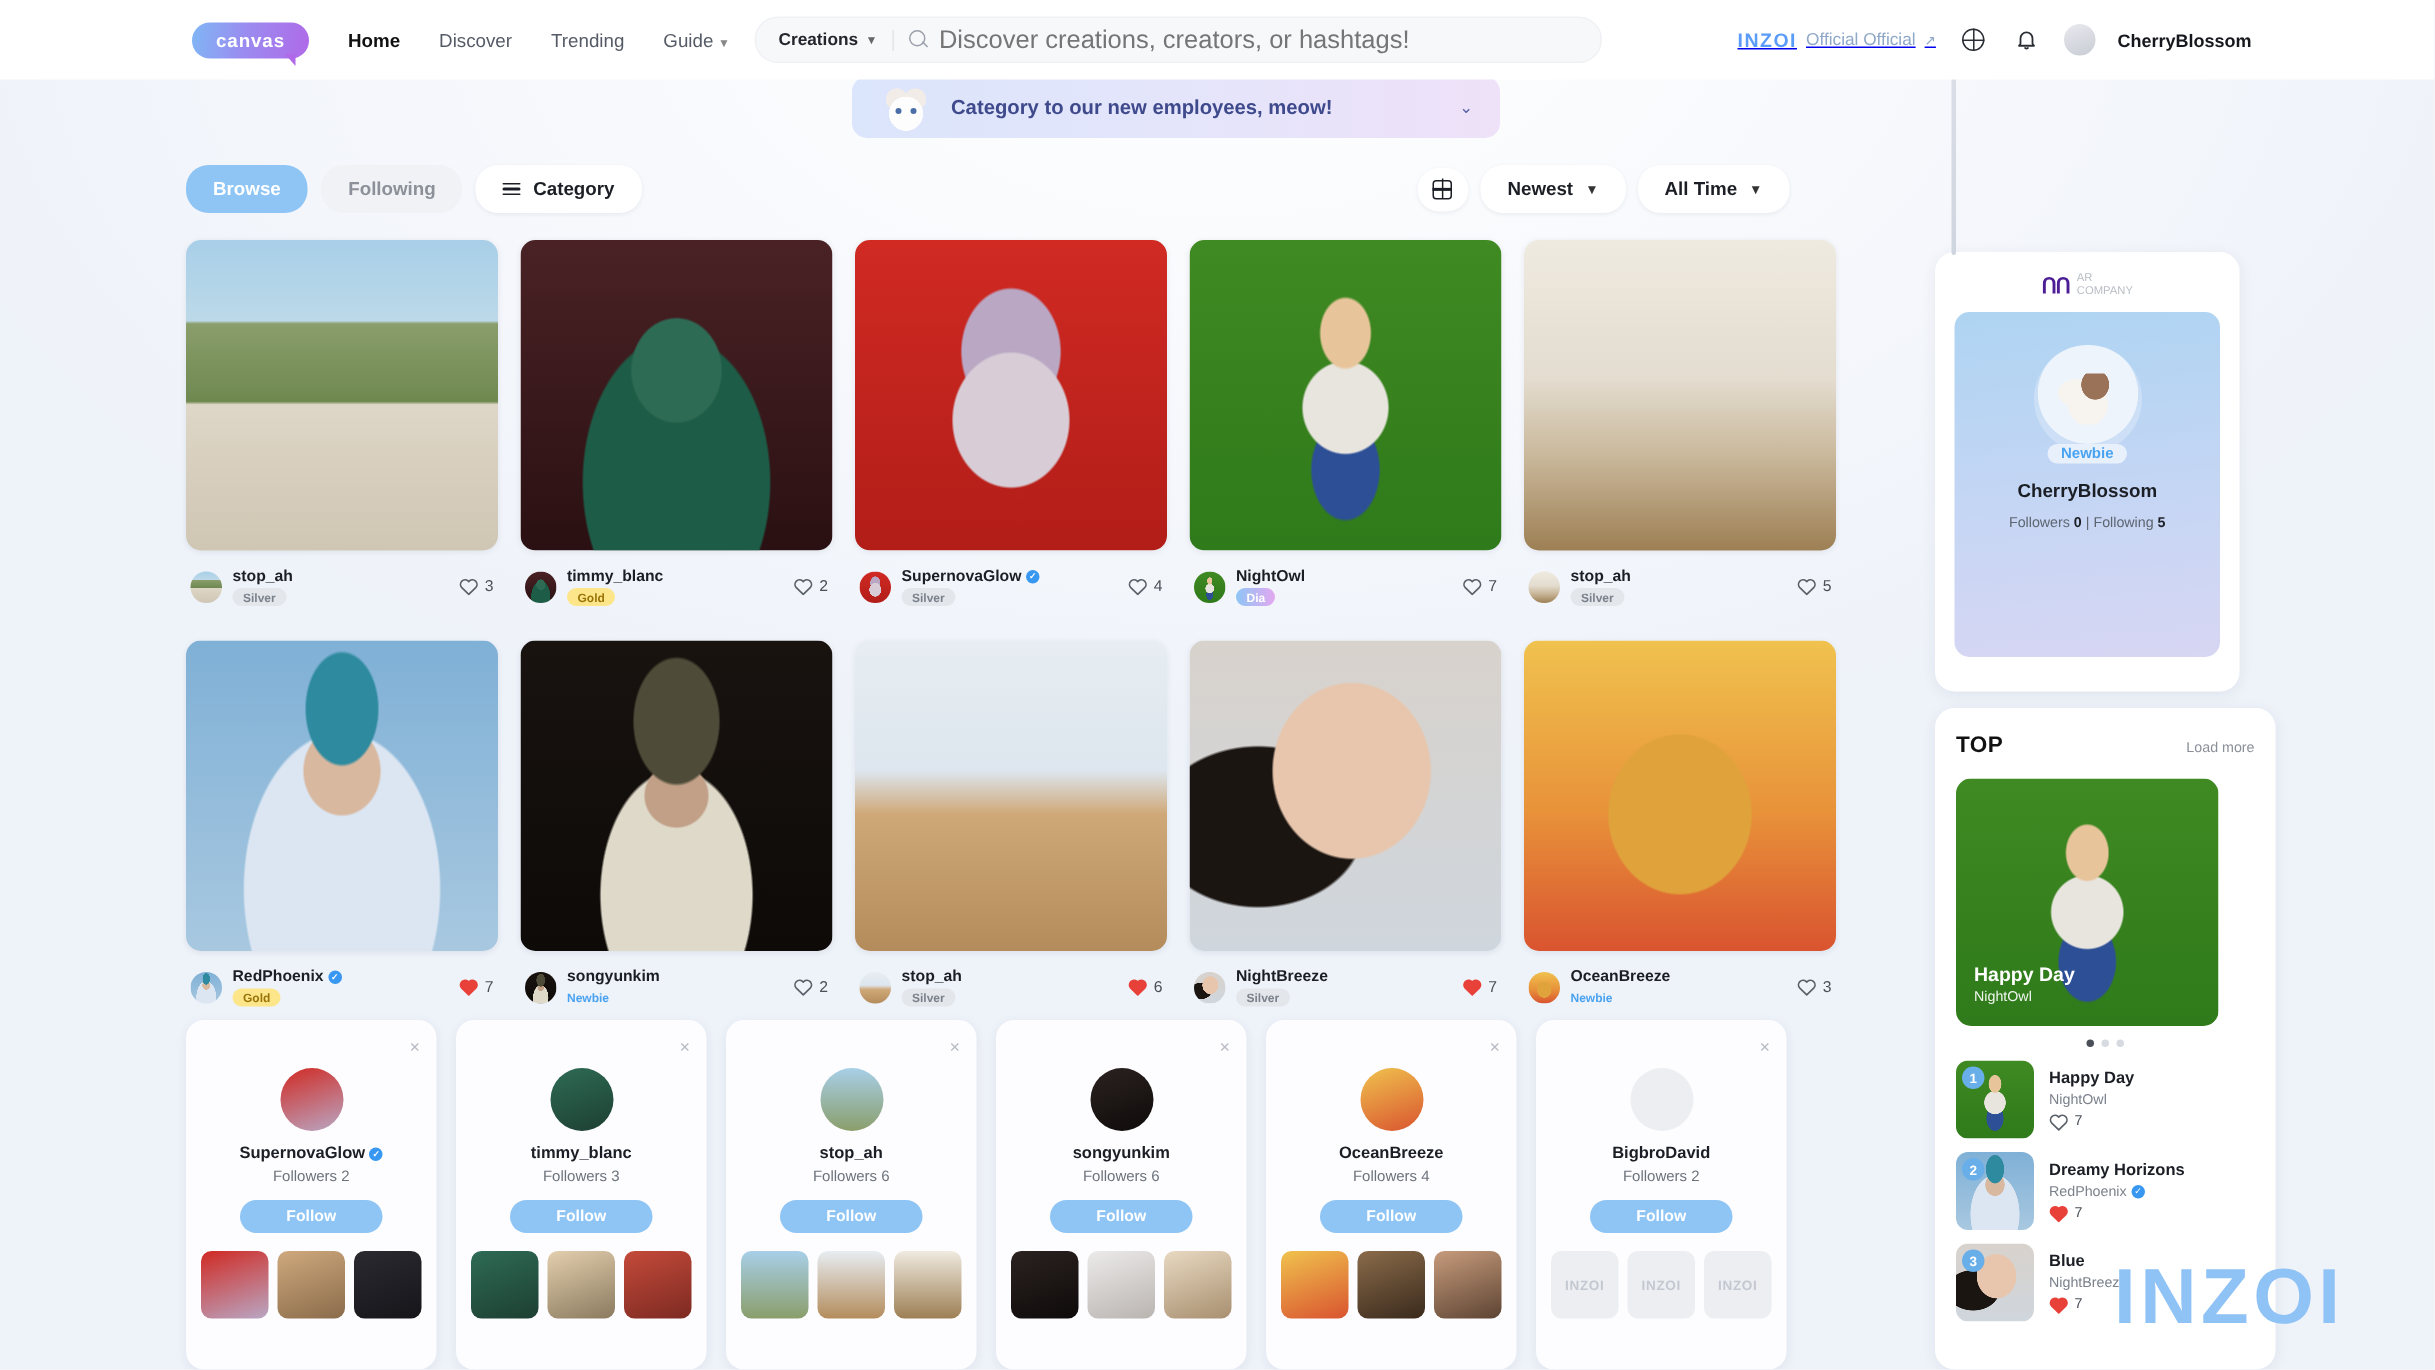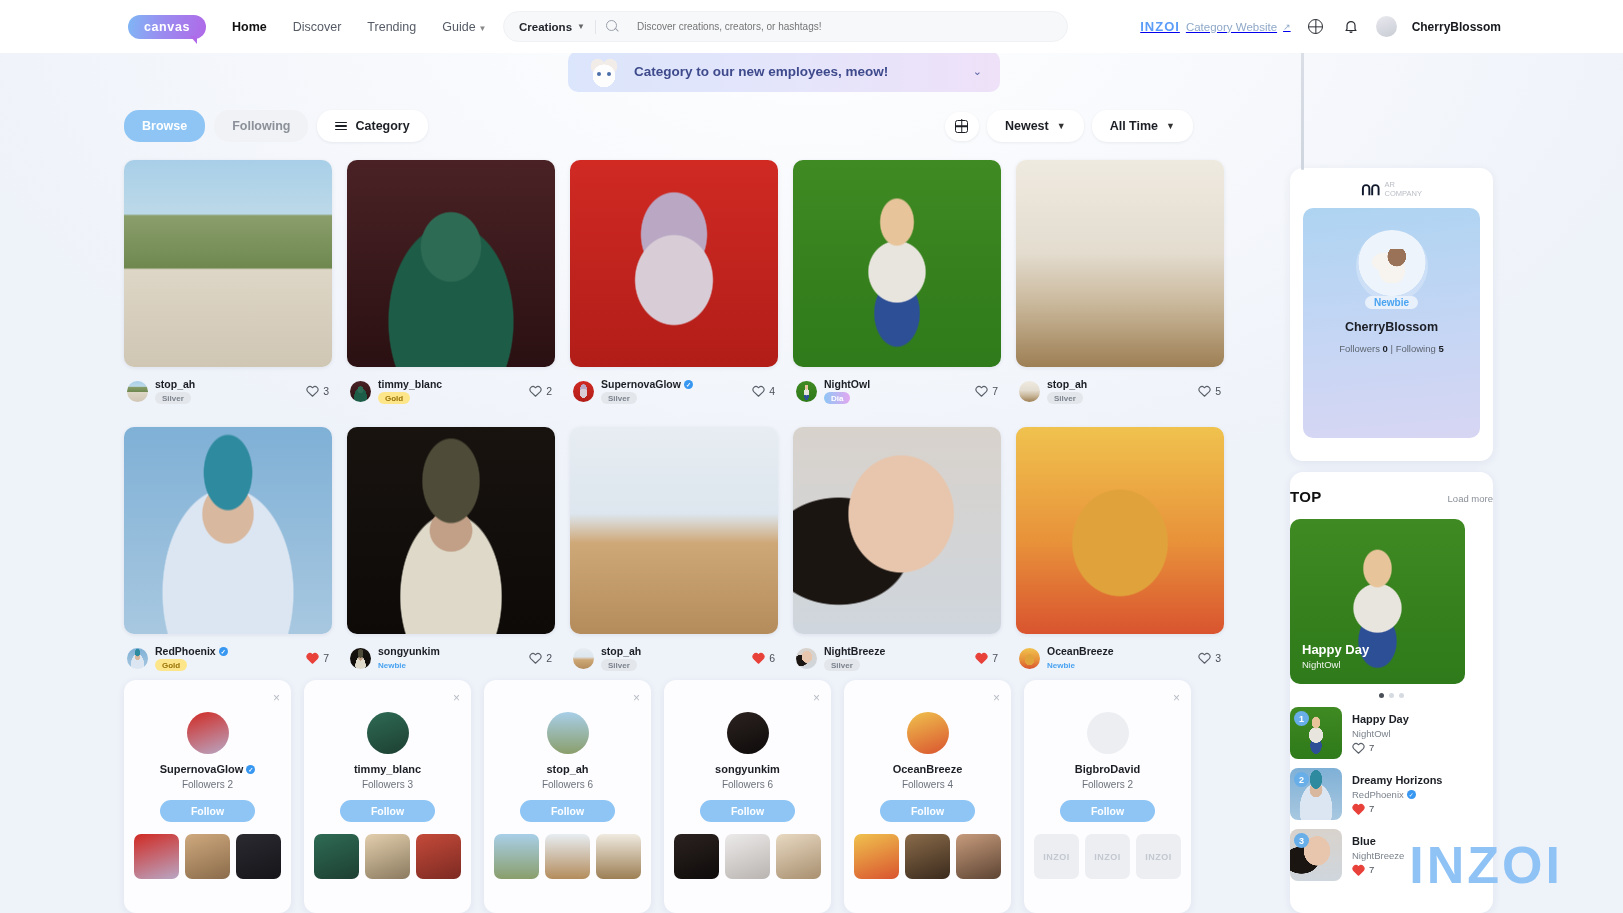--- a/index.html
+++ b/index.html
@@ -53,22 +53,22 @@
   .search-icon { width: 13px; height: 13px; position: relative; flex: none; }
   .search-icon:before {
     content: ""; position: absolute; left: 0; top: 0; width: 9px; height: 9px;
     border: 1.4px solid #9aa0ab; border-radius: 50%;
   }
   .search-icon:after {
     content: ""; position: absolute; left: 8px; top: 8.5px; width: 5px; height: 1.4px;
     background: #9aa0ab; transform: rotate(45deg);
   }
   .search-input {
-    border: 0; background: transparent; outline: none; font-size: 10px;
-    color: #9aa0ab; margin-left: 18px; width: 430px;
+    border: 0; background: transparent; outline: none; font-size: 17px;
+    color: #9aa0ab; margin-left: 7px; width: 430px;
     font-family: "Liberation Sans", sans-serif;
   }
   .hdr-right {
     position: absolute; right: 122px; top: 0; height: 53px;
     display: flex; align-items: center; gap: 15px;
   }
   .inzoi-link { display: flex; align-items: center; gap: 6px; }
   .inzoi-mark { font-size: 13px; font-weight: 700; color: #5b9cf8; letter-spacing: 1px; }
   .inzoi-txt { font-size: 11.5px; color: #8fa8c8; }
   .arrow-ne { font-size: 9px; color: #8fa8c8; }
@@ -176,21 +176,21 @@
   .mini-row { display: flex; gap: 6px; justify-content: center; margin-top: 12px; }
   .mini { width: 45px; height: 45px; border-radius: 7px; overflow: hidden; background: #e9ebf0; }
 
   
   .side-profile {
     position: absolute; left: 1290px; top: 168px; width: 203px; height: 293px;
     background: #fff; border-radius: 13px; box-shadow: 0 2px 10px rgba(40,50,90,.07);
     padding: 13px;
   }
   .arcompany { display: flex; align-items: center; justify-content: center; gap: 5px; }
-  .ar-mark { font-size: 14px; color: #0f172a; letter-spacing: -1px; font-weight: 600; }
+  .ar-mark { font-size: 14px; color: #4c1d95; letter-spacing: -1px; font-weight: 600; }
   .ar-txt { font-size: 7.5px; color: #b9bdc5; line-height: 1.15; }
   .pcard {
     margin-top: 10px; height: 230px; border-radius: 10px;
     background: linear-gradient(175deg, #aed4f2 0%, #c5d6f4 55%, #d7d6f3 100%);
     display: flex; flex-direction: column; align-items: center; padding-top: 22px;
   }
   .pcard .pav {
     width: 72px; height: 72px; border-radius: 50%;
     background: radial-gradient(circle at 50% 45%, #eef4fb 0 62%, rgba(255,255,255,.25) 63%);
     position: relative;
@@ -205,23 +205,23 @@
   }
   .pcard .pbadge {
     margin-top: -6px; background: #e8f1fb; color: #4aa3f0; font-size: 10px;
     font-weight: 700; padding: 1px 9px; border-radius: 8px; position: relative; z-index: 2;
   }
   .pcard .pname { margin-top: 11px; font-size: 12.5px; font-weight: 700; color: #1b1e24; }
   .pcard .pstats { margin-top: 9px; font-size: 9.5px; color: #5d6570; }
   .pcard .pstats b { color: #1b1e24; }
 
   .side-top {
-    position: absolute; left: 1290px; top: 472px; width: 203px; height: 441px;
+    position: absolute; left: 1290px; top: 472px; width: 227px; height: 441px;
     background: #fff; border-radius: 13px; box-shadow: 0 2px 10px rgba(40,50,90,.07);
-    padding: 16px 0; overflow: hidden;
+    padding: 16px 14px; overflow: hidden;
   }
   .top-head { display: flex; align-items: baseline; justify-content: space-between; }
   .top-head h3 { font-size: 15px; font-weight: 700; color: #111; letter-spacing: .3px; }
   .loadmore { font-size: 9.5px; color: #8a9099; cursor: pointer; }
   .hero {
     margin-top: 14px; width: 175px; height: 165px; border-radius: 10px; overflow: hidden;
     position: relative;
   }
   .hero .htxt { position: absolute; left: 12px; bottom: 14px; color: #fff; }
   .hero .htitle { font-size: 13px; font-weight: 700; }
@@ -275,21 +275,21 @@
         <span class="caret">▼</span>
       </div>
       <div class="divider-v"></div>
       <span class="search-icon"></span>
       <input class="search-input" placeholder="Discover creations, creators, or hashtags!" style="">
     </div>
 
     <div class="hdr-right">
       <a href="#" class="inzoi-link">
         <span class="inzoi-mark">INZOI</span>
-        <span class="inzoi-txt">Category Website</span>
+        <span class="inzoi-txt">Official Official</span>
         <span class="arrow-ne">↗</span>
       </a>
       <span class="icon-btn">
           <span class="globe"></span>
         </span>
       <span class="icon-btn">
         <svg width="14" height="15" viewBox="0 0 14 15">
           <path d="M3 10.2V6.6a4 4 0 1 1 8 0v3.6l1 1.3H2l1-1.3Z" fill="none" stroke="#2a2d33" stroke-width="1.2" stroke-linejoin="round"></path>
           <path d="M5.8 12.6a1.3 1.3 0 0 0 2.4 0" fill="none" stroke="#2a2d33" stroke-width="1.2"></path>
         </svg>

